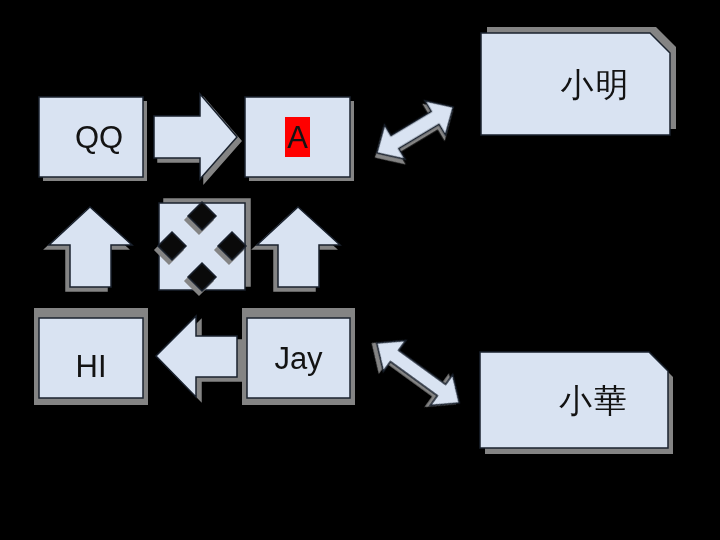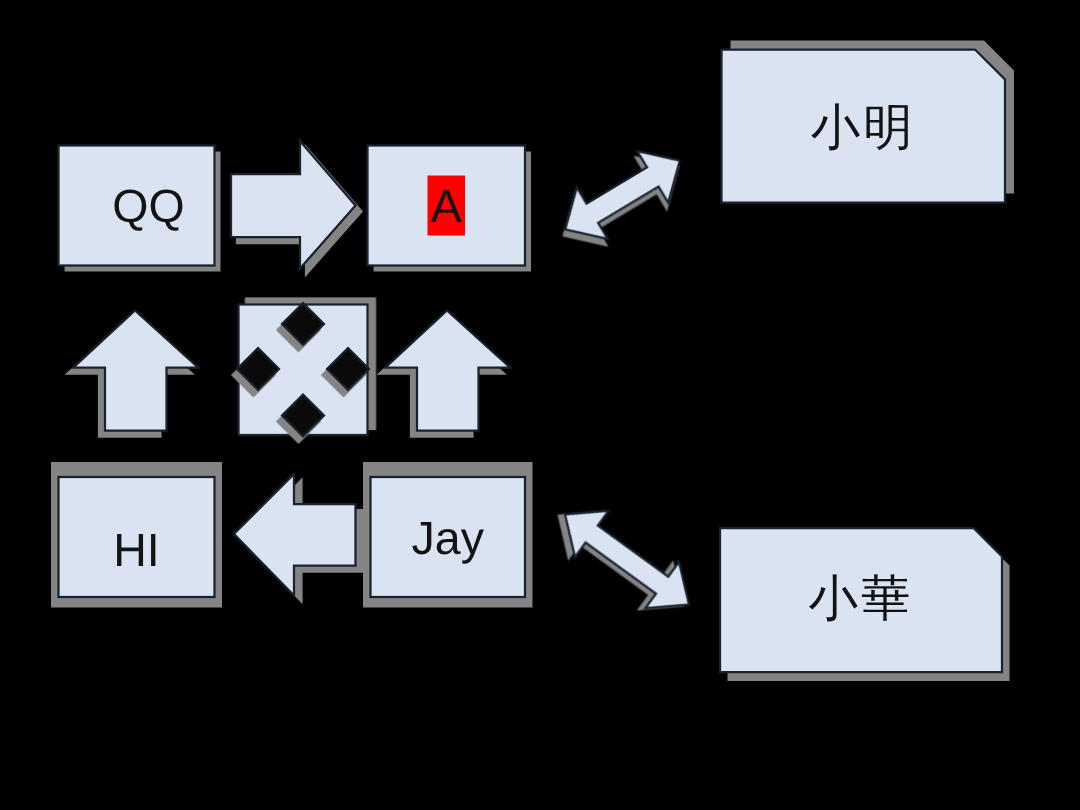--- a/index.html
+++ b/index.html
@@ -8,21 +8,21 @@
     font-family:"Liberation Sans",sans-serif;overflow:hidden;
   }
   .stage svg{position:absolute;left:0;top:0;}
   .shape{fill:#d9e3f2;stroke:#1a222e;stroke-width:1.5;}
   .shadow{fill:#848484;stroke:none;}
   .diamond{fill:#0a0a0a;stroke:#1a222e;stroke-width:1.5;filter:drop-shadow(-3px 4px 0 #848484);}
   .label{
     position:absolute;display:flex;align-items:center;justify-content:center;
     color:#131313;font-size:31px;line-height:1;user-select:none;
   }
-  .label.cjk{font-size:33px;letter-spacing:2px;}
+  .label.cjk{font-size:33px;letter-spacing:2px;padding-left:20px;}
   .hl{
     background:#ff0000;width:25px;height:40px;
     display:flex;align-items:center;justify-content:center;
   }
   .sh-right{filter:drop-shadow(4px 4px 0 #848484);}
   .sh-left-arrow{filter:drop-shadow(5px 4px 0 #848484);}
   .sh-up{filter:drop-shadow(-4px 4px 0 #848484);}
   .sh-square{filter:drop-shadow(5px -4px 0 #848484);}
   .sh-dbl-top{filter:drop-shadow(-3px 3px 0 #848484);}
   .sh-dbl-bot{filter:drop-shadow(-3px 3px 0 #848484);}
@@ -81,15 +81,15 @@
         <span>A</span>
       </span>
   </div>
 
   <div class="label cjk" style="left:481px;top:33px;width:189px;height:102px;">小明</div>
 
   <div class="label" style="left:39px;top:318px;width:104px;height:96px;border-radius:24px;">HI</div>
 
   <div class="label" style="left:247px;top:318px;width:103px;height:80px;">Jay</div>
 
-  <div class="label cjk" style="left:480px;top:352px;width:188px;height:96px;font-family:Liberation Serif, serif;">小華</div>
+  <div class="label cjk" style="left:480px;top:352px;width:188px;height:96px;">小華</div>
 
 </div>
 
 </body></html>

